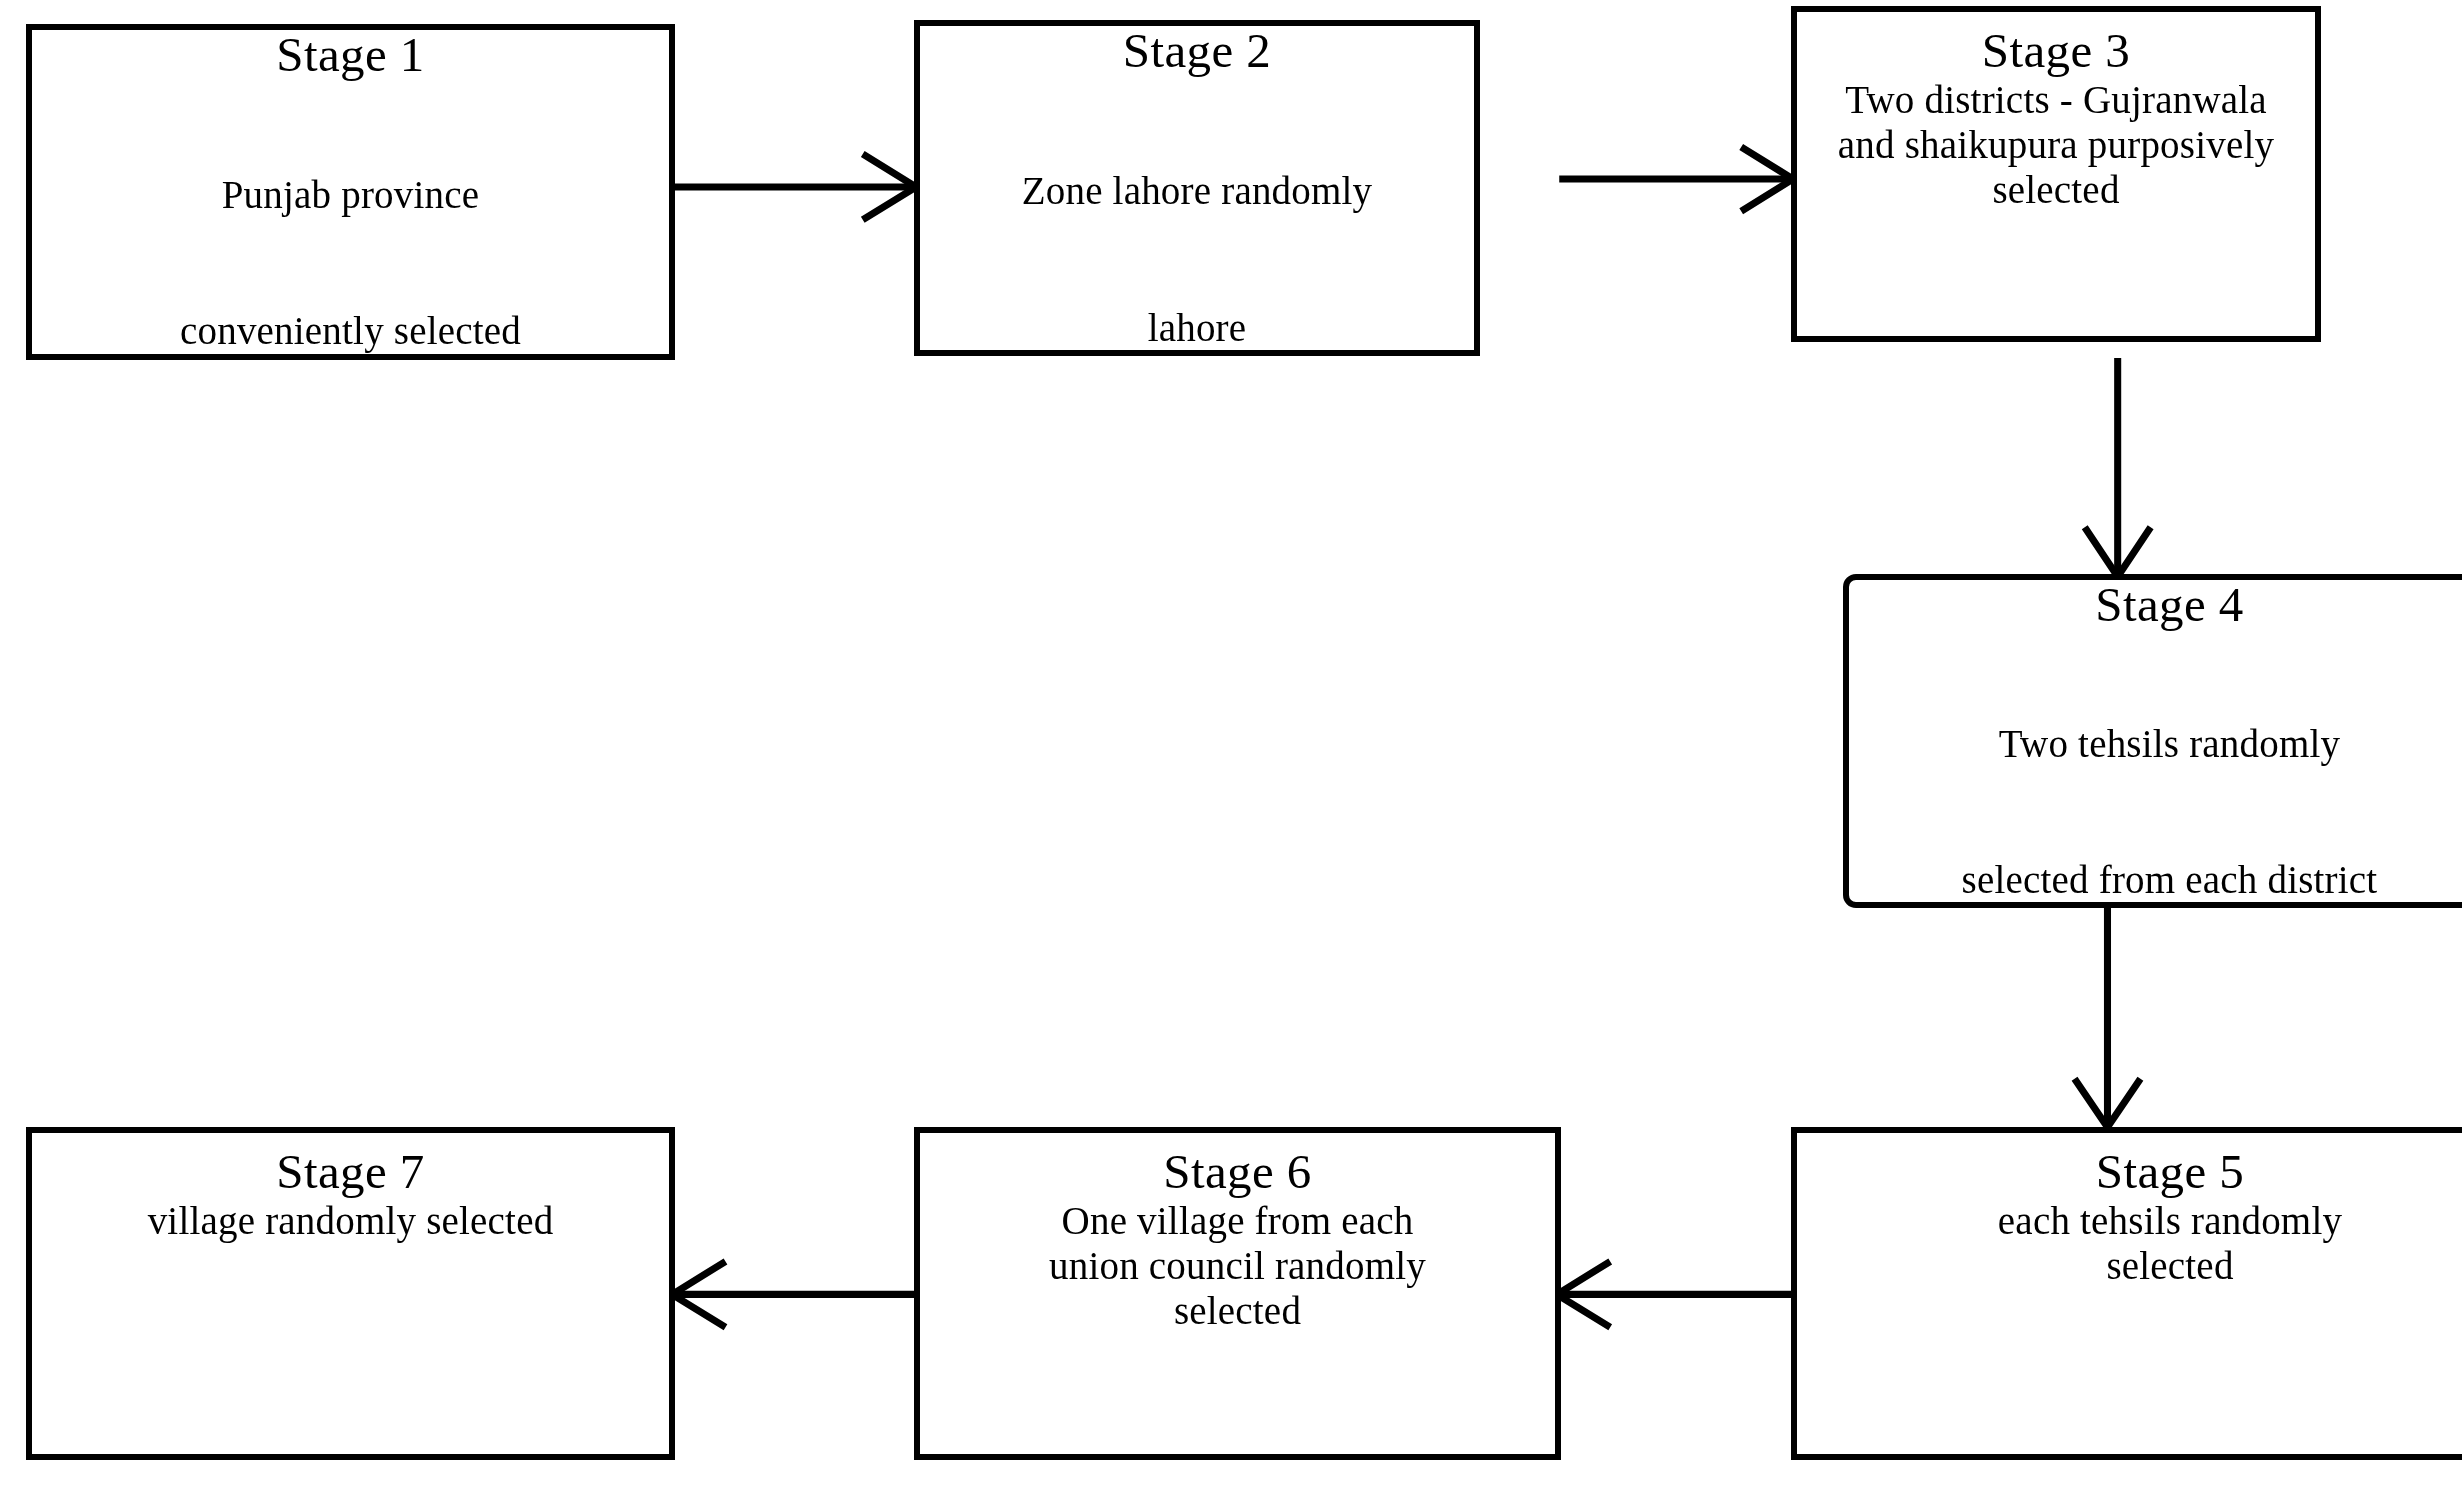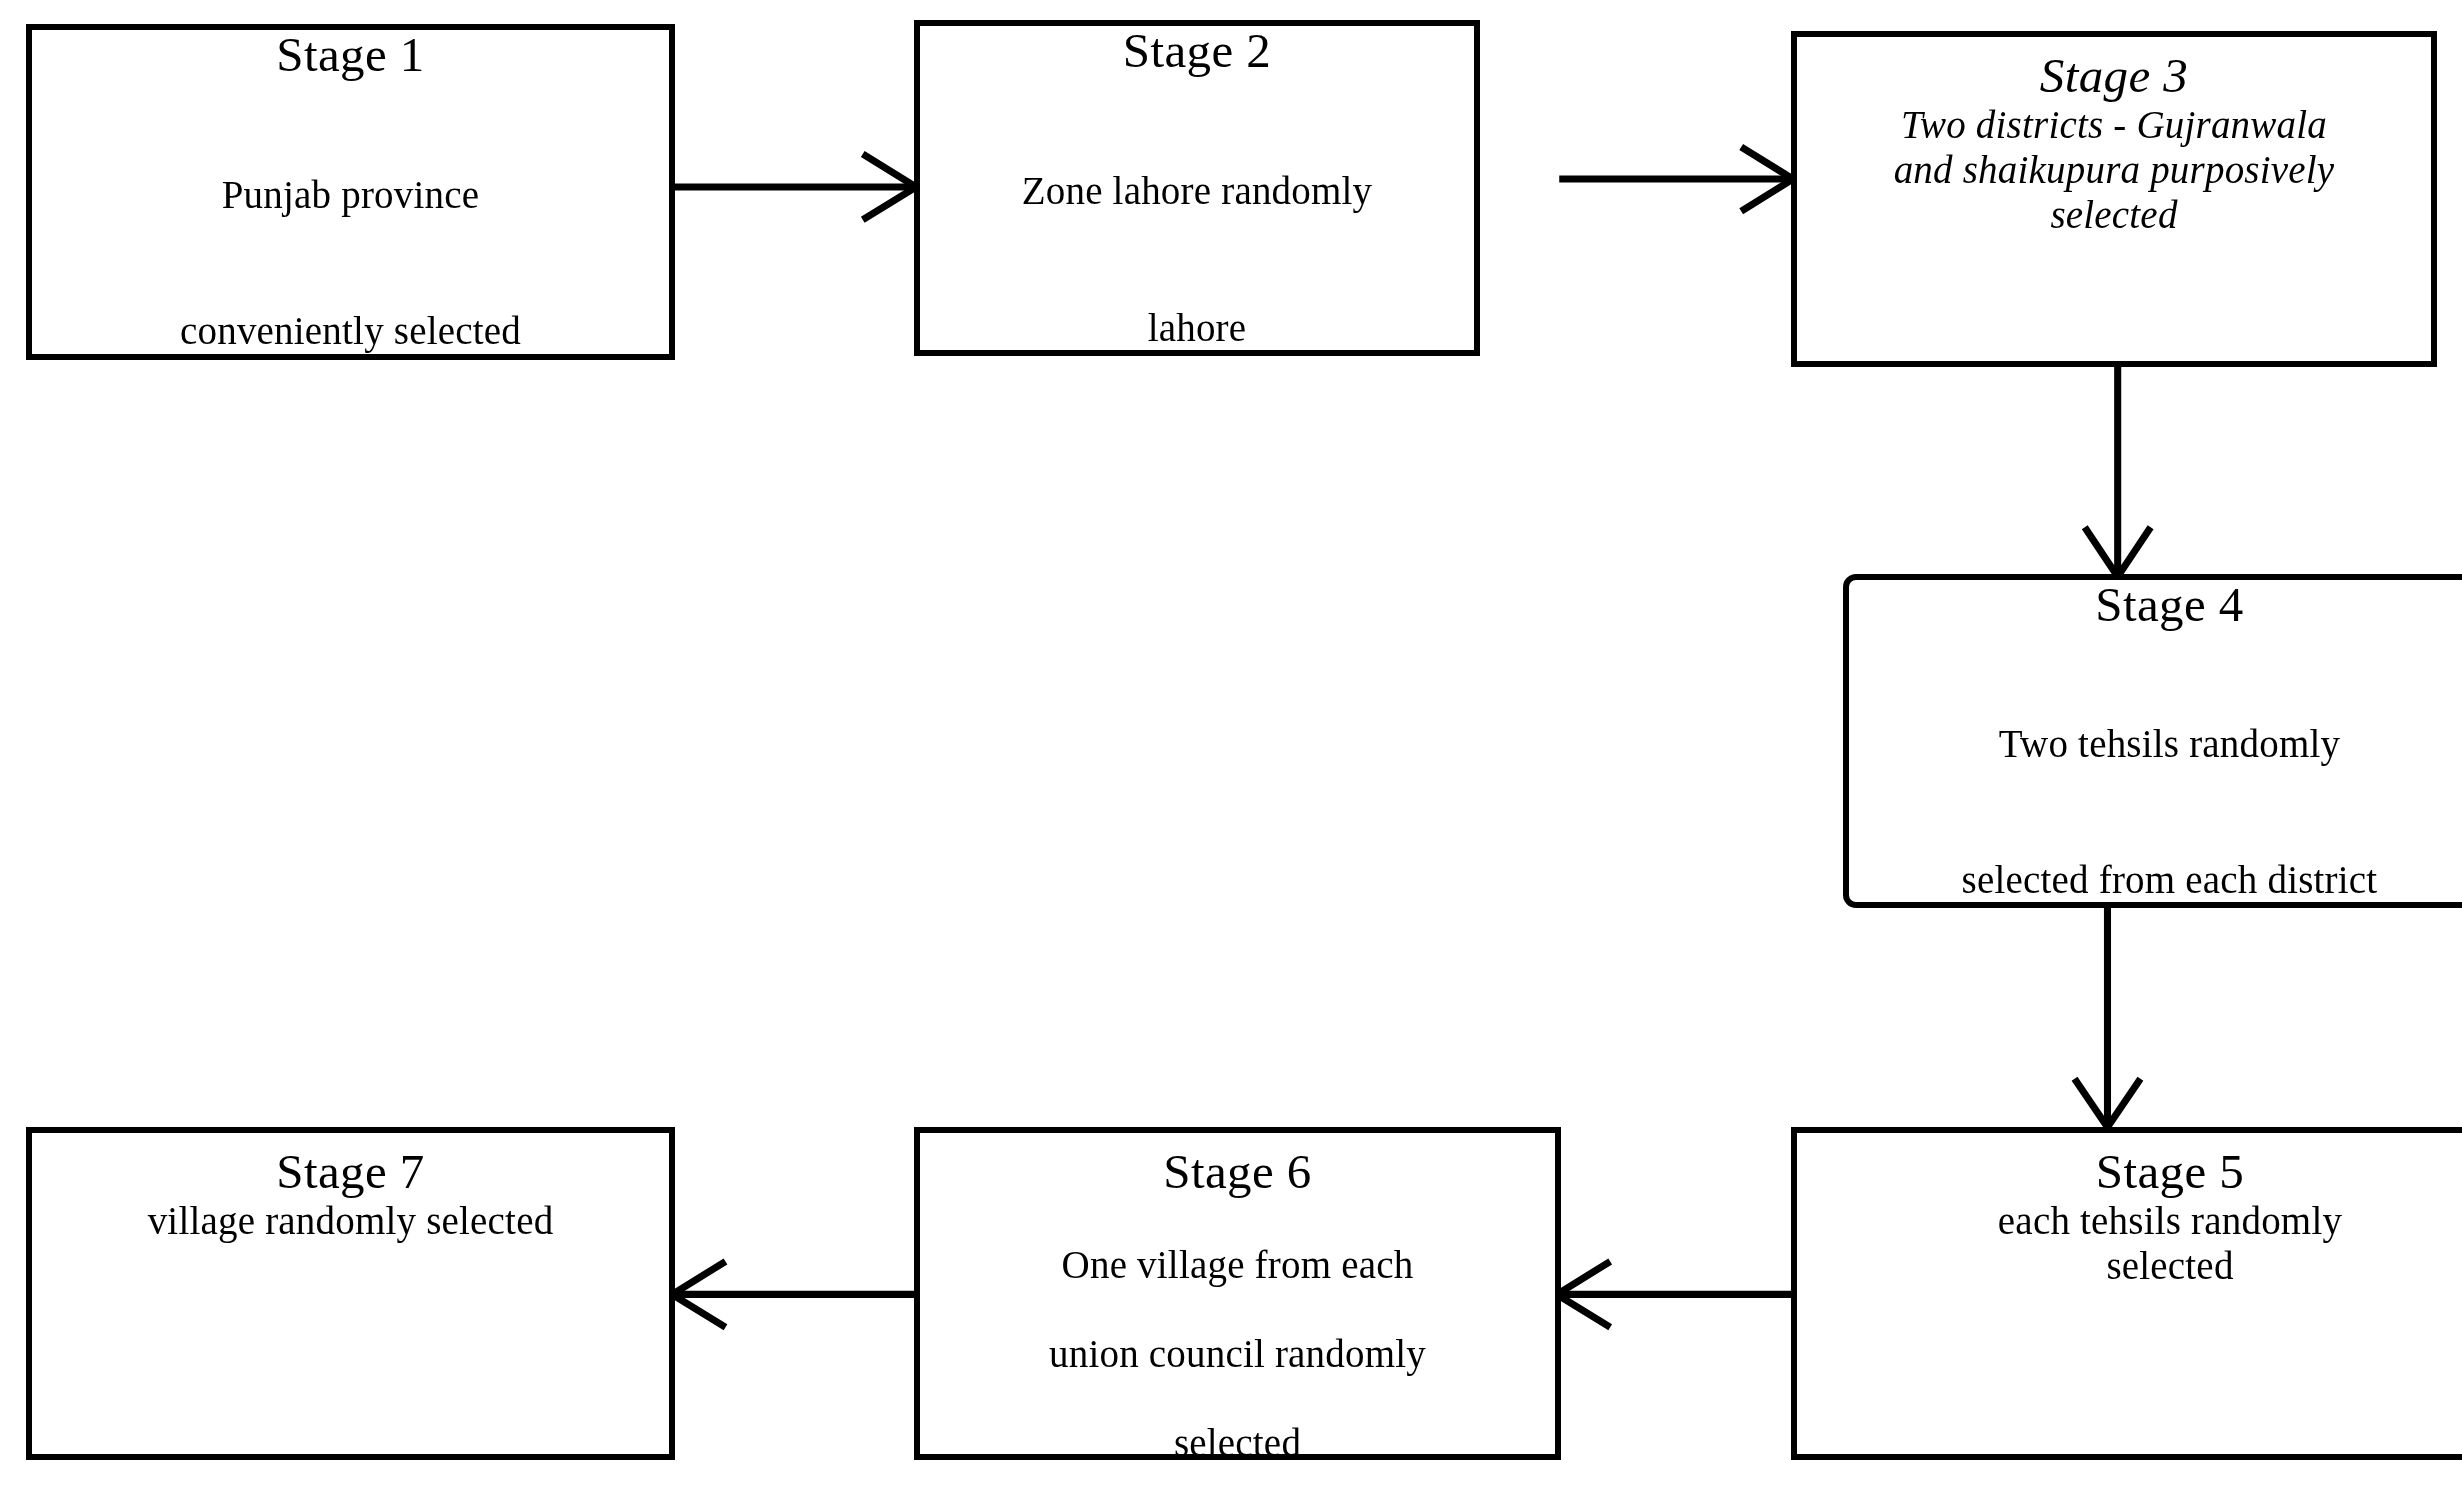--- a/index.html
+++ b/index.html
@@ -108,39 +108,39 @@
     <div class="stage-desc">Punjab province</div>
     <div class="stage-desc">conveniently  selected</div>
   </div>
 
   <div class="stage-box" style="left:914px; top:20px; width:566px; height:336px;">
     <div class="stage-title">Stage 2</div>
     <div class="stage-desc">Zone lahore randomly</div>
     <div class="stage-desc">lahore</div>
   </div>
 
-  <div class="stage-box top-align" style="left:1791px; top:31px; width:646px; height:336px;font-style:italic;">
+  <div class="stage-box top-align" style="left:1791px; top:6px; width:530px; height:336px;">
     <div class="stage-title">Stage 3</div>
     <div class="stage-desc">Two districts - Gujranwala</div>
     <div class="stage-desc">and shaikupura  purposively</div>
     <div class="stage-desc">selected</div>
   </div>
 
   <div class="stage-box" style="left:1843px; top:574px; width:653px; height:334px;border-radius:13px;">
     <div class="stage-title">Stage 4</div>
     <div class="stage-desc">Two tehsils randomly</div>
     <div class="stage-desc">selected from each district</div>
   </div>
 
   <div class="stage-box top-align" style="left:26px; top:1127px; width:649px; height:333px;">
     <div class="stage-title">Stage 7</div>
     <div class="stage-desc">village  randomly  selected</div>
   </div>
 
-  <div class="stage-box top-align" style="left:914px; top:1127px; width:647px; height:333px;gap:44px;">
+  <div class="stage-box top-align" style="left:914px; top:1127px; width:647px; height:333px;">
     <div class="stage-title">Stage 6</div>
     <div class="stage-desc">One village  from  each</div>
     <div class="stage-desc">union council randomly</div>
     <div class="stage-desc">selected</div>
   </div>
 
   <div class="stage-box top-align" style="left:1791px; top:1127px; width:758px; height:333px;">
     <div class="stage-title">Stage 5</div>
     <div class="stage-desc">each tehsils randomly</div>
     <div class="stage-desc">selected</div>

